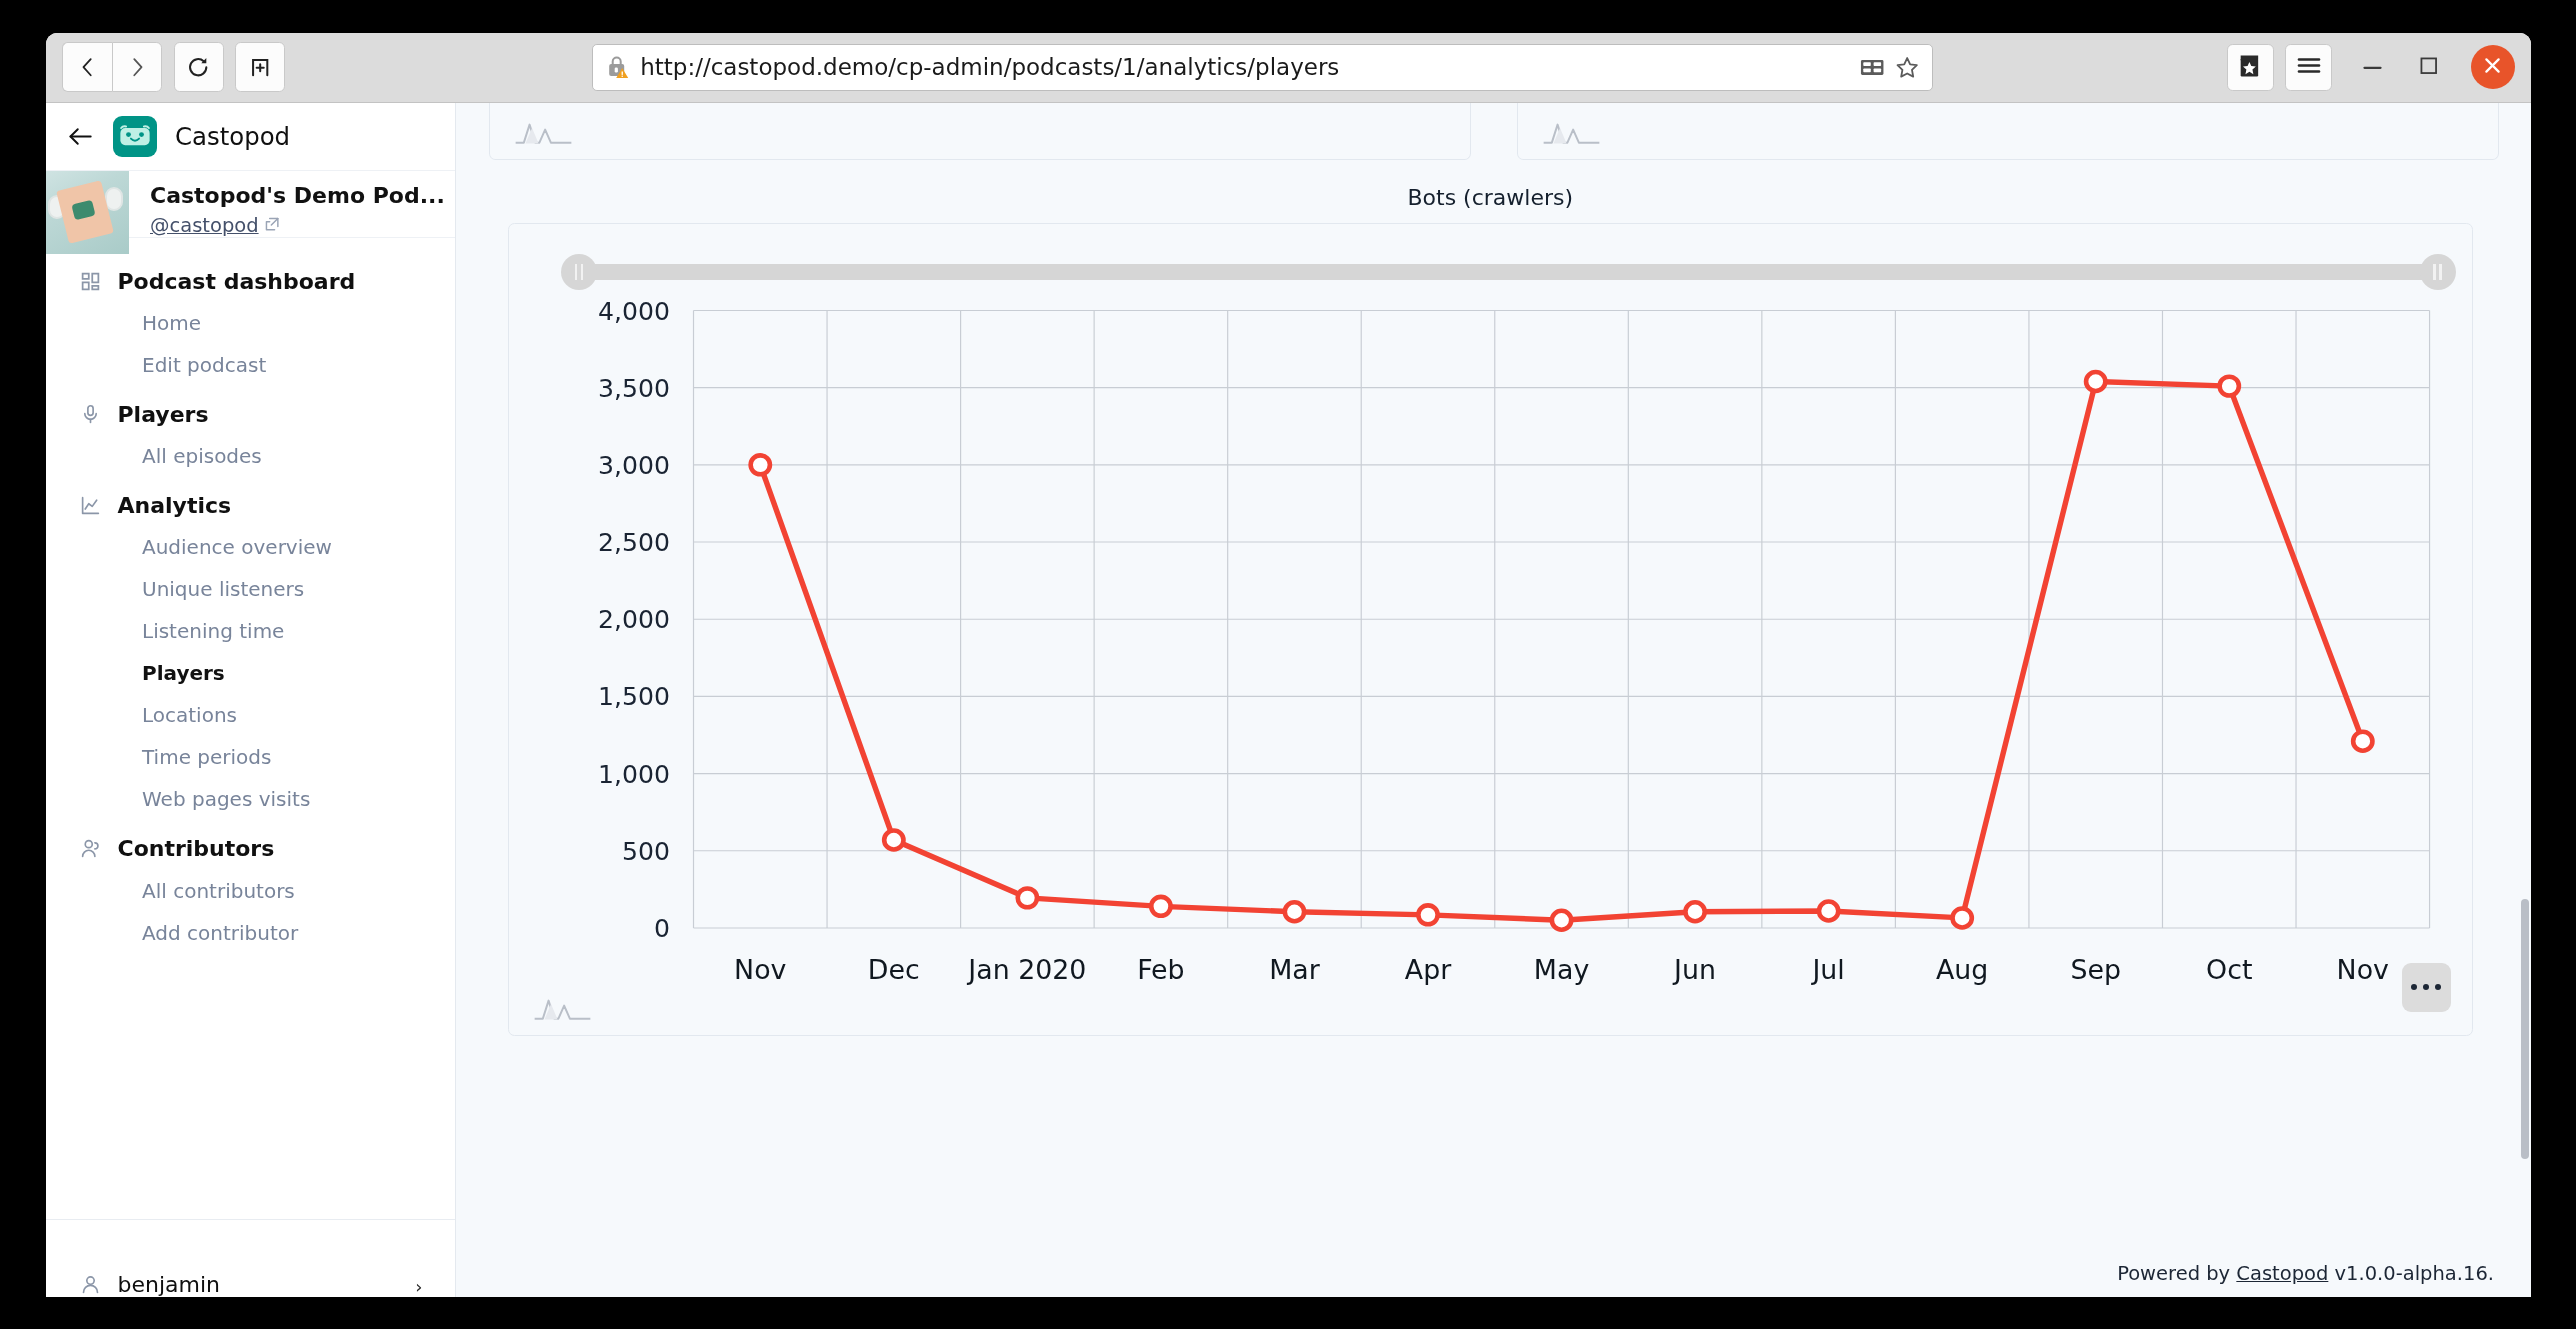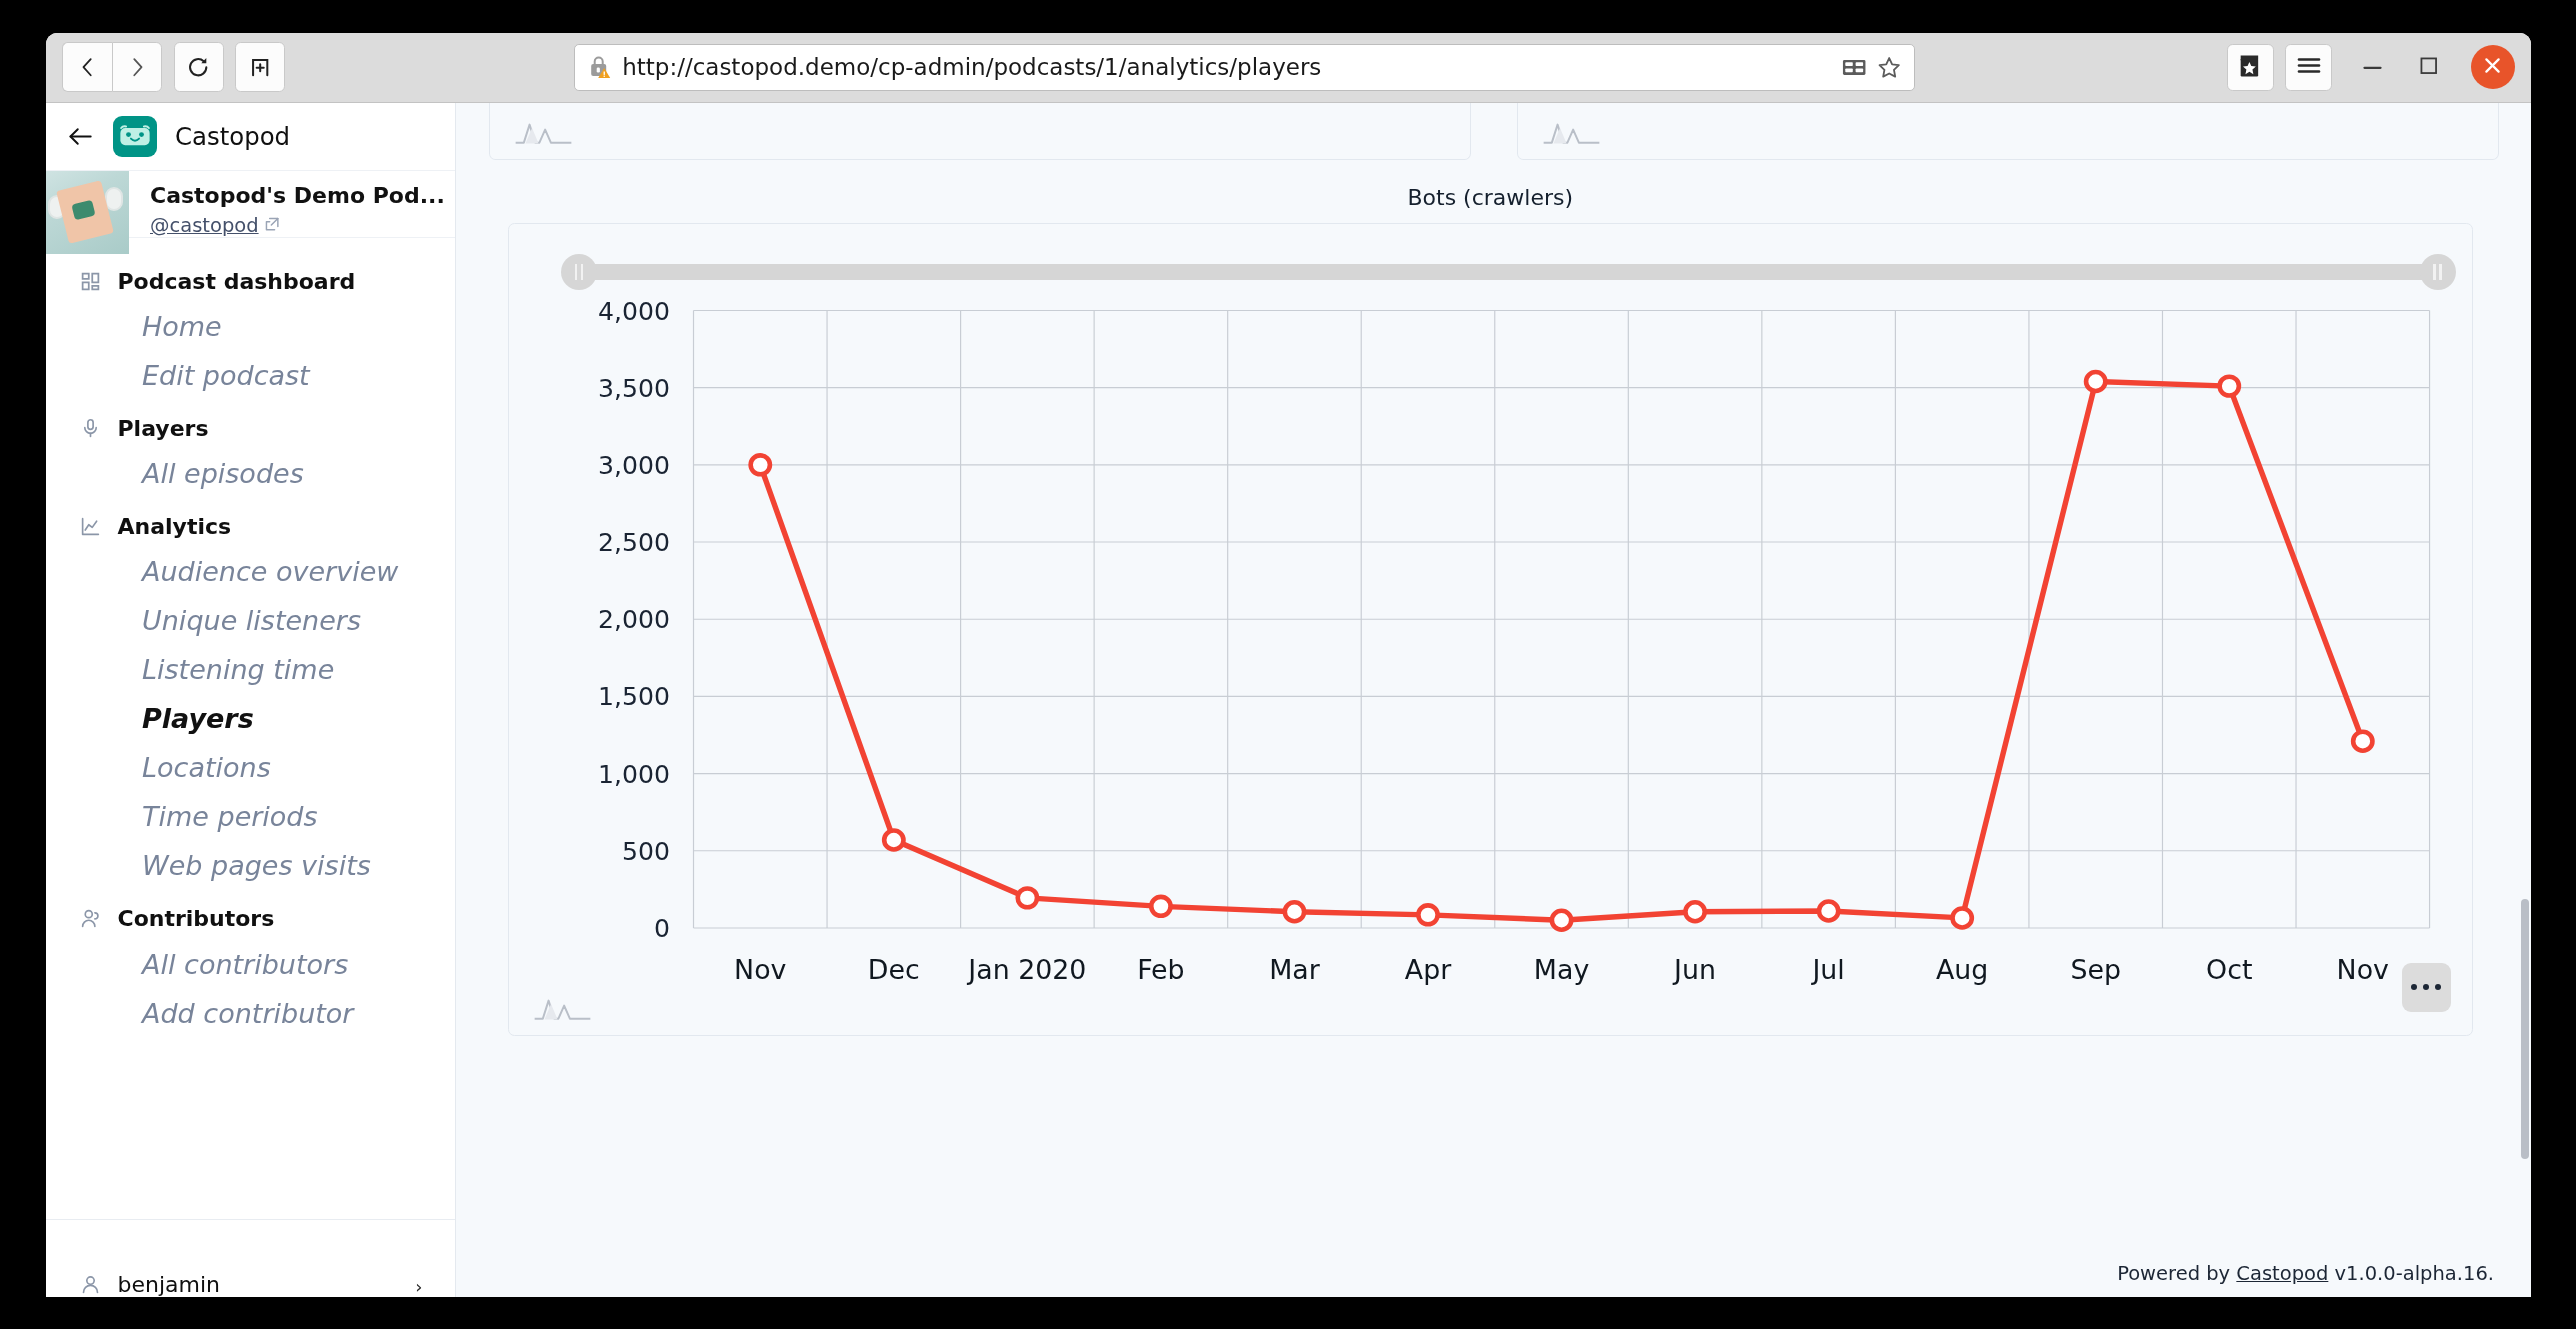--- a/index.html
+++ b/index.html
@@ -37,21 +37,21 @@
     color: #2b2b2b;
   }
   .navbtn.left { border-radius: 5.7px 0 0 5.7px; border-right: none; }
   .navbtn.right { border-radius: 0 5.7px 5.7px 0; }
   .navbtn.single { border-radius: 5.7px; margin-left: 11.4px; }
   .navbtn svg { display: block; }
   
   #urlbar-wrap {
     position: absolute;
     left: 528px; right: 580px;
-    display: flex; justify-content: flex-start;
+    display: flex; justify-content: center;
   }
   #urlbar {
     width: 1341px; height: 47px;
     background: #fff;
     border: 0.8px solid #bdbdbd;
     border-radius: 4.9px;
     display: flex; align-items: center;
     padding: 0 13px;
     gap: 9.8px;
   }
@@ -155,21 +155,21 @@
   #sb-nav { flex: 1; overflow: hidden; padding-top: 23px; }
   .nav-section { margin-bottom: 8.1px; }
   .nav-head {
     display: flex; align-items: center; gap: 14.6px;
     padding: 8.1px 21px 8.1px 32.5px;
     font-size: 22px; font-weight: bold; color: #101010;
   }
   .nav-head .ico { width: 24.4px; height: 24.4px; flex: none; color: #8b96a8; display:flex; align-items:center; justify-content:center;}
   .nav-sub {
     padding: 9px 21px 9px 96px;
-    font-size: 27px; color: #78849a; font-style: italic;
+    font-size: 20px; color: #78849a;
   }
   .nav-sub.active { color: #111; font-weight: bold; }
   #sb-user {
     flex: none; height: 78px;
     border-top: 0.8px solid #e8ecf1;
     display: flex; align-items: flex-end;
     padding: 0 32.5px;
     gap: 14.6px;
   }
   #sb-user .uico { width: 24.4px; height: 24.4px; color: #8b96a8; display:flex;align-items:center;justify-content:center;}

